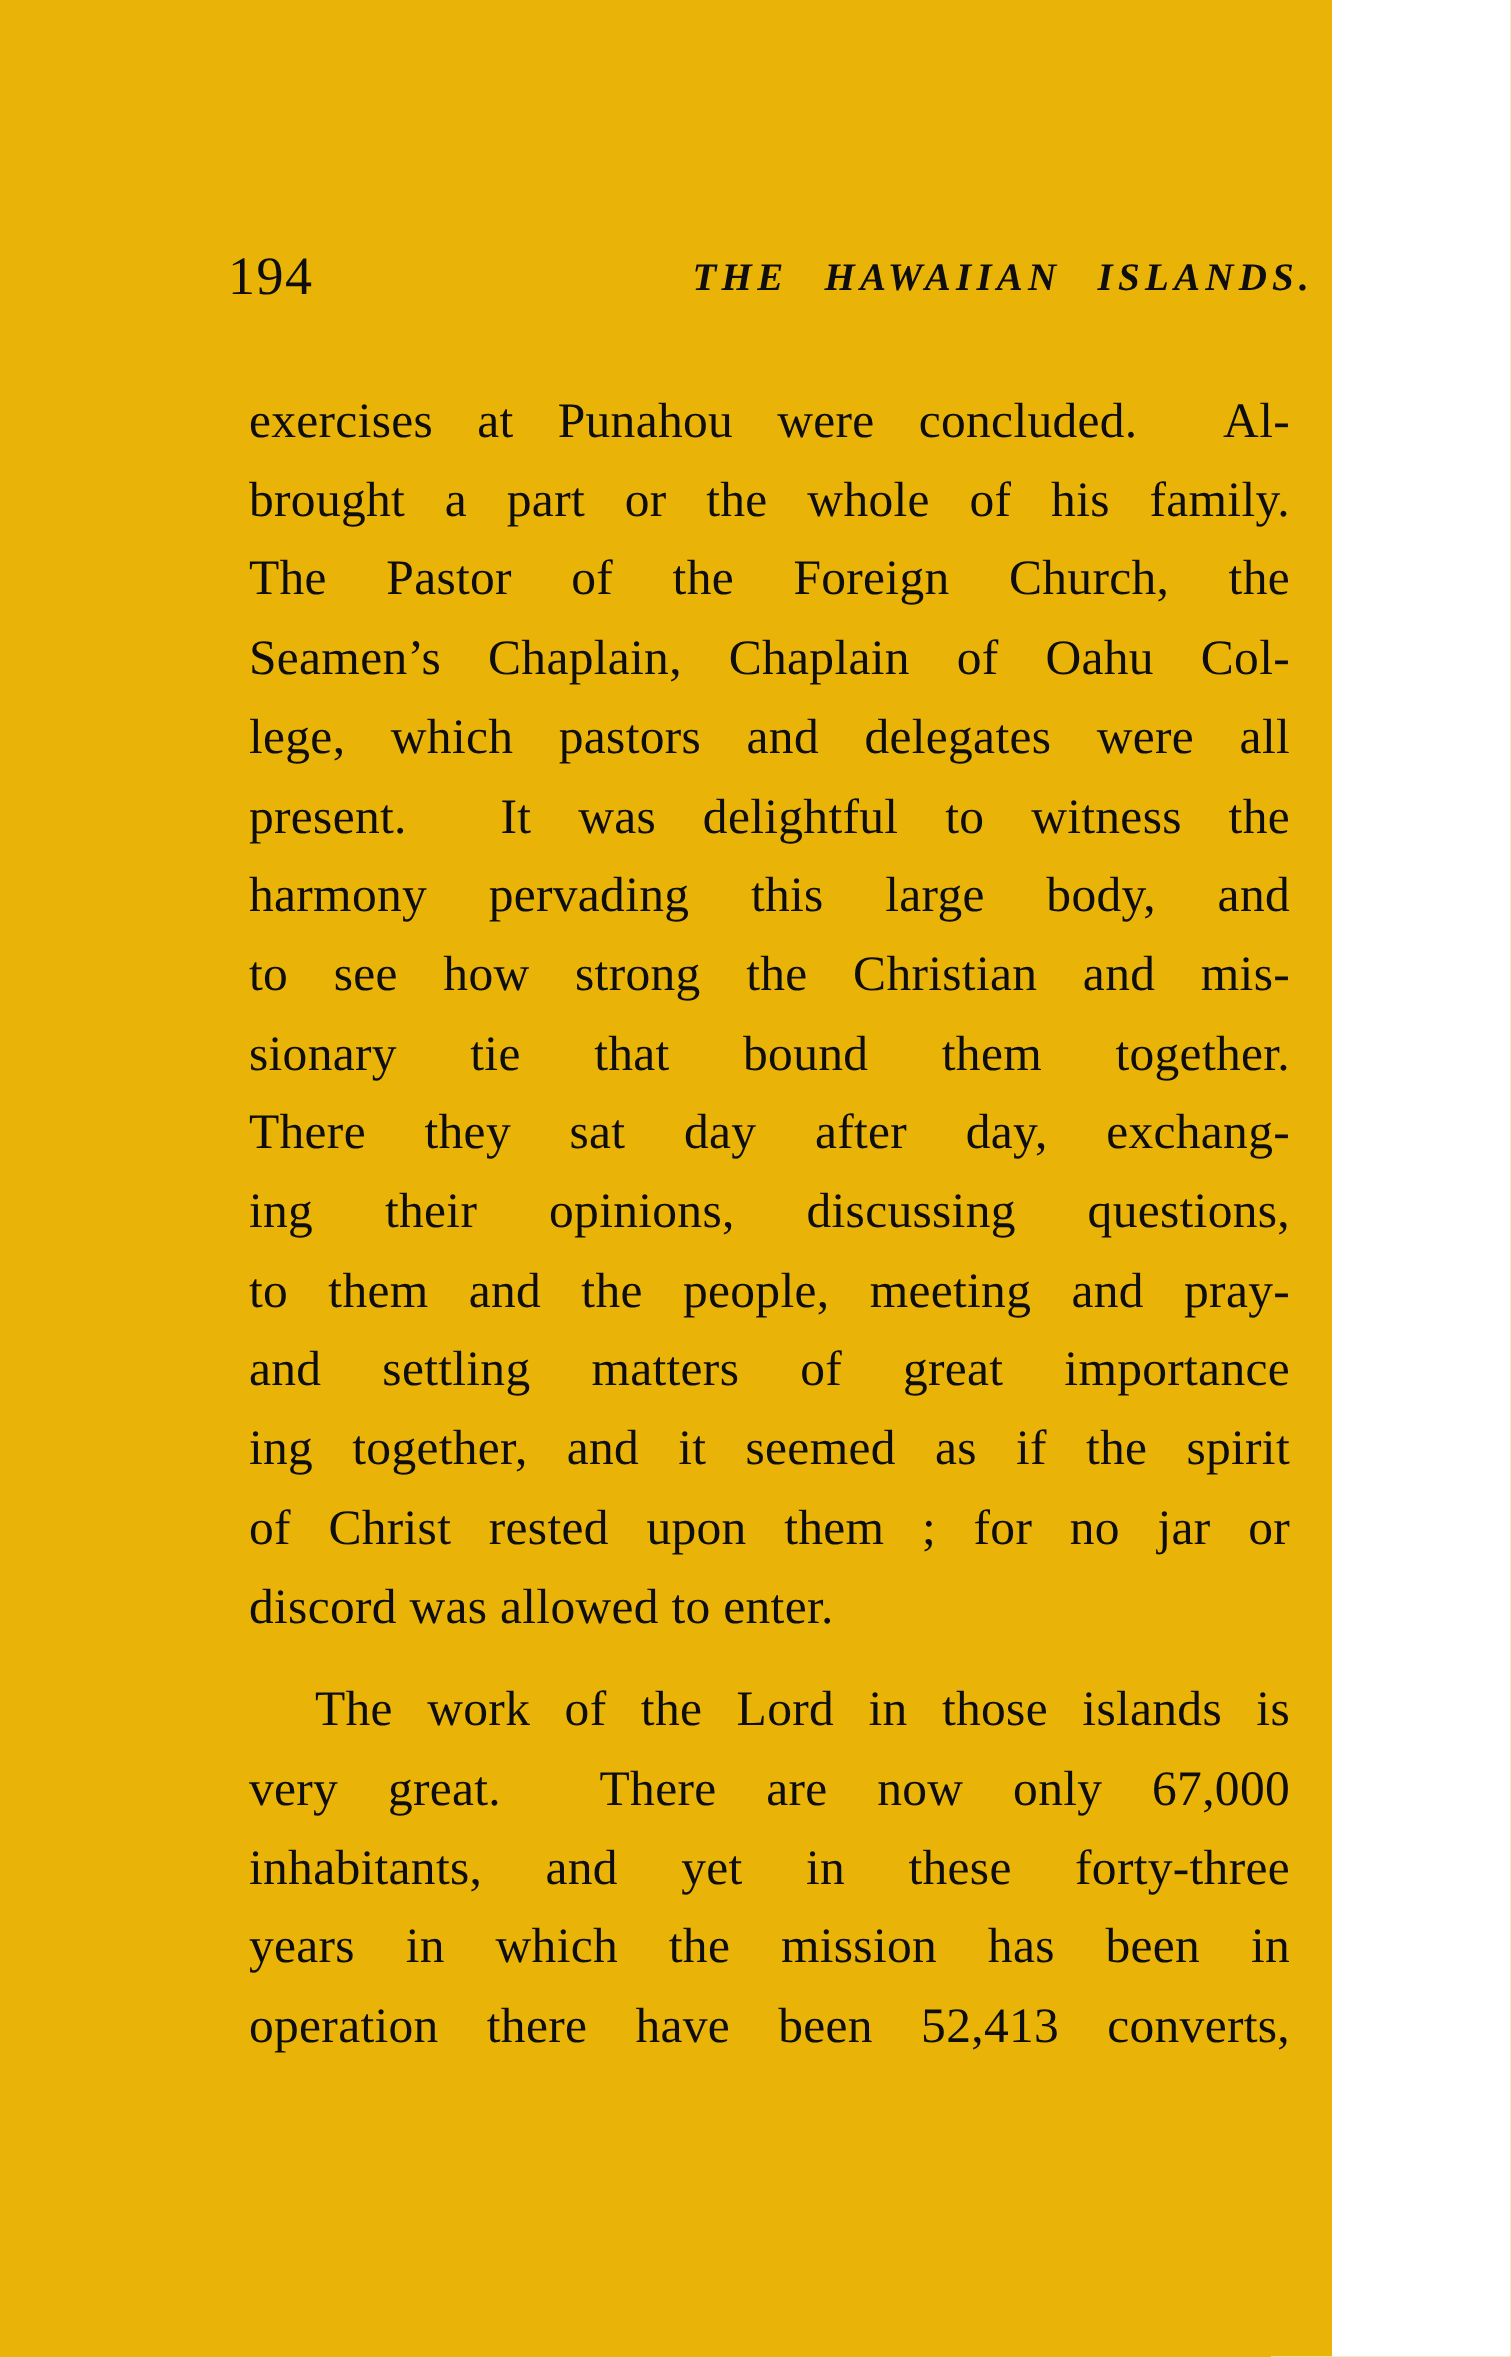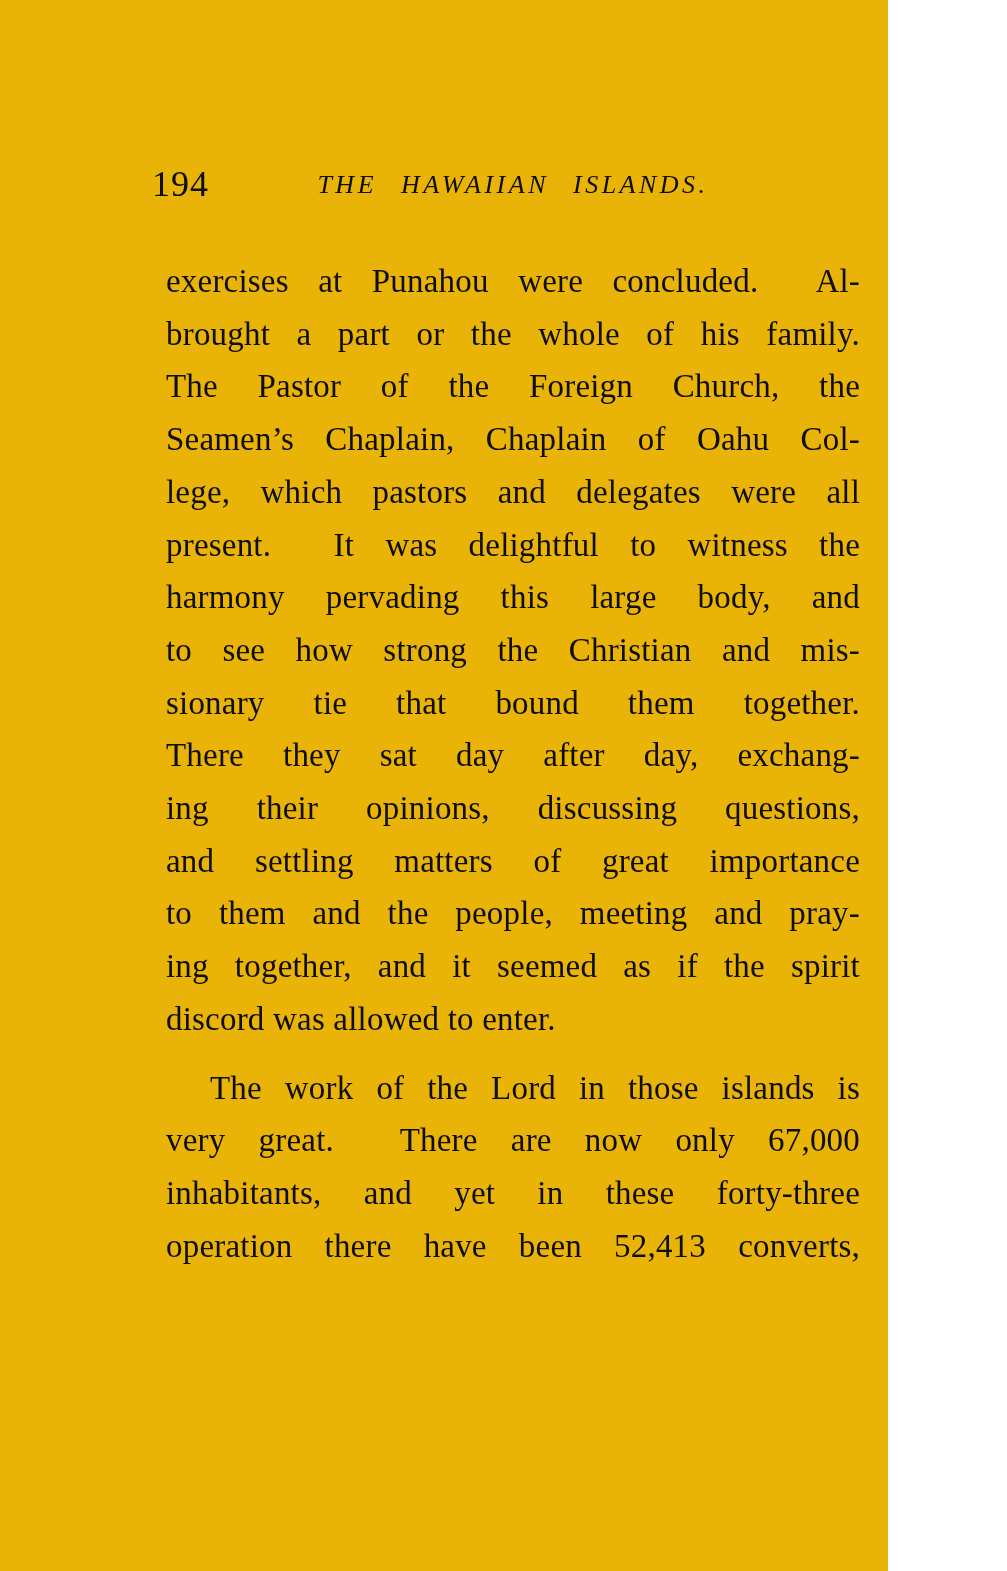--- a/index.html
+++ b/index.html
@@ -30,23 +30,23 @@
     font-size: 36px;
     line-height: 36px;
     letter-spacing: 1px;
     color: #0e0e0e;
   }
   #running-title {
     position: absolute;
     left: 0;
     right: 0;
     top: 5px;
-    text-align: center;
+    text-align: right;
     font-style: italic;
-    font-weight: normal;
+    font-weight: bold;
     font-size: 26px;
     line-height: 28px;
     letter-spacing: 3.5px;
     word-spacing: 14px;
     color: #0e0e0e;
   }
   #text-block {
     position: absolute;
     left: 150px;
     top: 239px;
@@ -85,25 +85,27 @@
         <div class="line">brought a part or the whole of his family.</div>
         <div class="line">The Pastor of the Foreign Church, the</div>
         <div class="line">Seamen’s Chaplain, Chaplain of Oahu Col-</div>
         <div class="line">lege, which pastors and delegates were all</div>
         <div class="line">present.&nbsp; It was delightful to witness the</div>
         <div class="line">harmony pervading this large body, and</div>
         <div class="line">to see how strong the Christian and mis-</div>
         <div class="line">sionary tie that bound them together.</div>
         <div class="line">There they sat day after day, exchang-</div>
         <div class="line">ing their opinions, discussing questions,</div>
+        <div class="line">to them and the people, meeting and pray-</div>
         <div class="line">and settling matters of great importance</div>
-        <div class="line">to them and the people, meeting and pray-</div>
         <div class="line">ing together, and it seemed as if the spirit</div>
+        <div class="line">of Christ rested upon them ; for no jar or</div>
         <div class="line flush-left">discord was allowed to enter.</div>
       </div>
       <div class="para">
         <div class="line indented">The work of the Lord in those islands is</div>
         <div class="line">very great.&nbsp; There are now only 67,000</div>
         <div class="line">inhabitants, and yet in these forty-three</div>
+        <div class="line">years in which the mission has been in</div>
         <div class="line">operation there have been 52,413 converts,</div>
       </div>
     </div>
 </div>
 
 </body></html>

